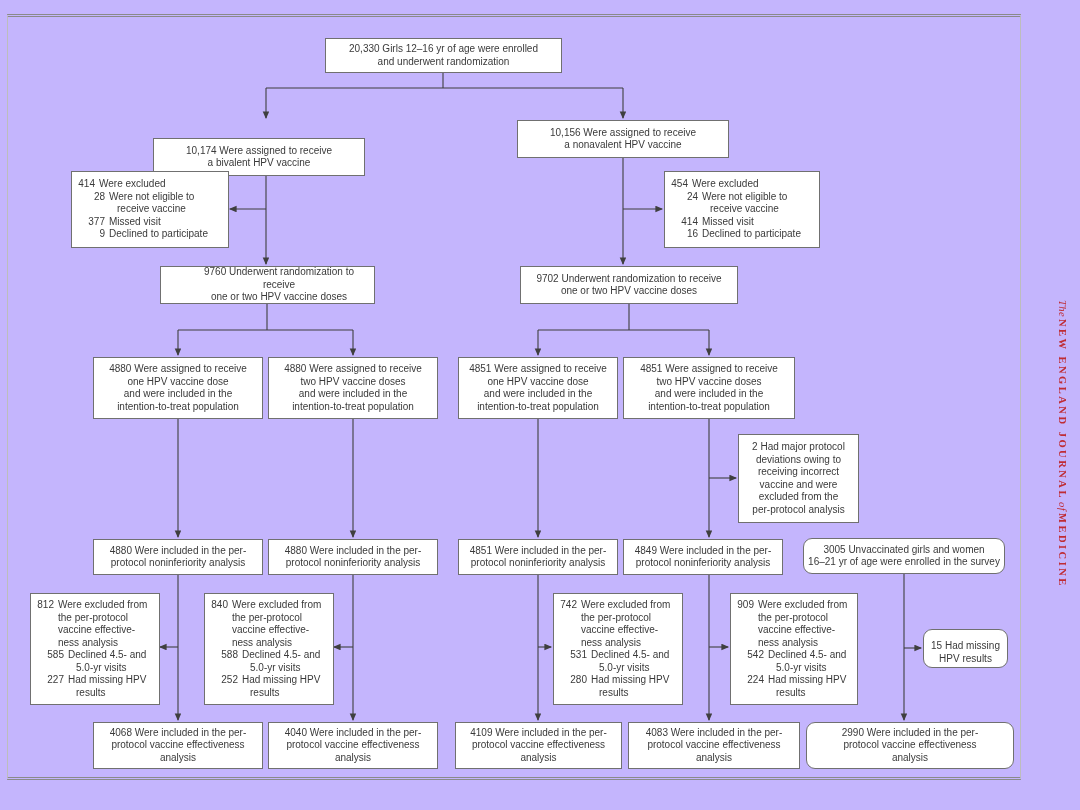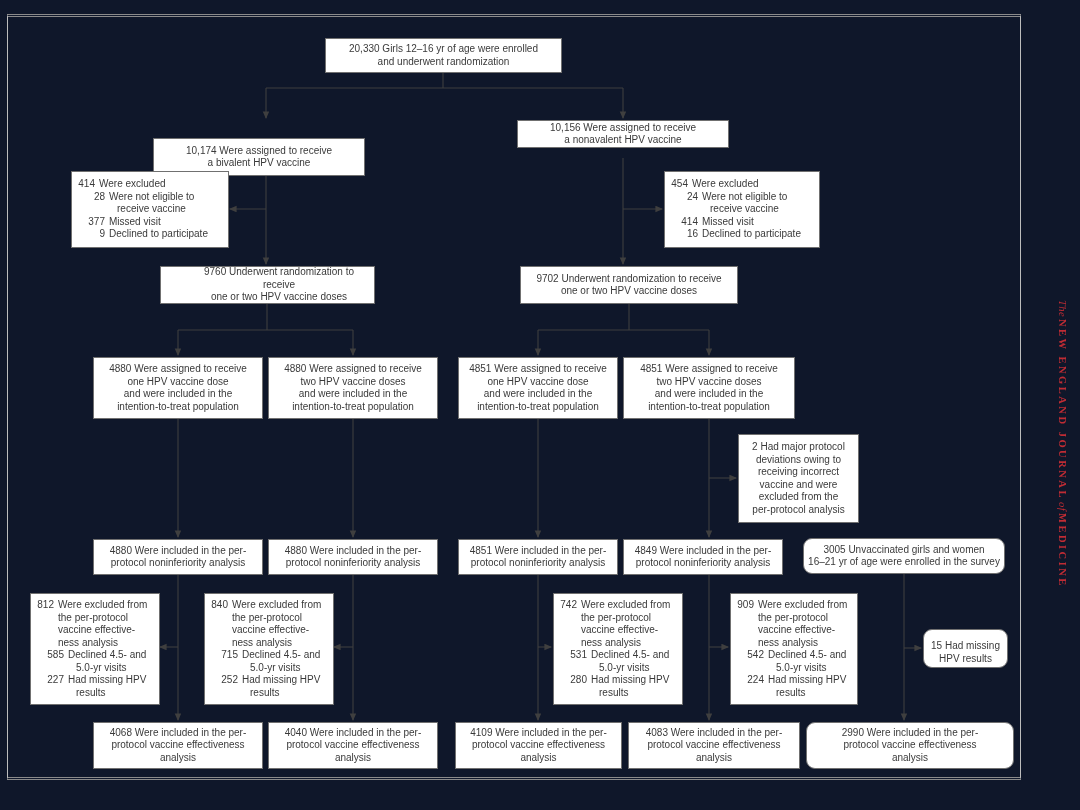--- a/index.html
+++ b/index.html
@@ -1,19 +1,19 @@
 <!DOCTYPE html>
 <html><head>
 <meta charset="utf-8">
 <style>
   html,body{margin:0;padding:0;background:#ffffff;}
   .canvas{
     position:relative;width:1080px;height:810px;overflow:hidden;
     font-family:"Liberation Sans","DejaVu Sans",sans-serif;
-    color:#3a3a3a;background:#0f172a;
+    color:#3a3a3a;background:#c4b5fd;
   }
   .frame{
     position:absolute;left:7px;top:14px;width:1014px;height:766px;
     border-top:3px double #8a8a8a;border-bottom:3px double #8a8a8a;
     border-left:1px solid #bdbdbd;border-right:1px solid #bdbdbd;
     box-sizing:border-box;
   }
   svg.wires{position:absolute;left:0;top:0;width:1080px;height:810px;}
   .box{
     position:absolute;box-sizing:border-box;background:#ffffff;
@@ -95,21 +95,21 @@
 
   <div class="box" style="left:325px;top:38px;width:237px;height:35px;">
     <div class="t">20,330 Girls 12–16 yr of age were enrolled
 and underwent randomization</div>
   </div>
 
   <div class="box" style="left:153px;top:120px;width:212px;height:38px;margin-top:18px;">
     <div class="t">10,174 Were assigned to receive
 a bivalent HPV vaccine</div>
   </div>
-  <div class="box" style="left:517px;top:120px;width:212px;height:28px;justify-content:center;">
+  <div class="box" style="left:517px;top:120px;width:212px;height:38px;justify-content:center;">
     <div class="t">10,156 Were assigned to receive
 a nonavalent HPV vaccine</div>
   </div>
 
   <div class="box listbox" style="left:71px;top:171px;width:158px;height:77px;">
     <div class="row">
         <span class="n0">414</span>
         <span>Were excluded</span>
       </div>
     <div class="row">
@@ -251,21 +251,21 @@
     <div class="row">
         <span class="c0">the per-protocol</span>
       </div>
     <div class="row">
         <span class="c0">vaccine effective-</span>
       </div>
     <div class="row">
         <span class="c0">ness analysis</span>
       </div>
     <div class="row">
-        <span class="n1">715</span>
+        <span class="n1">588</span>
         <span>Declined 4.5- and</span>
       </div>
     <div class="row">
         <span class="c1">5.0-yr visits</span>
       </div>
     <div class="row">
         <span class="n1">252</span>
         <span>Had missing HPV</span>
       </div>
     <div class="row">

